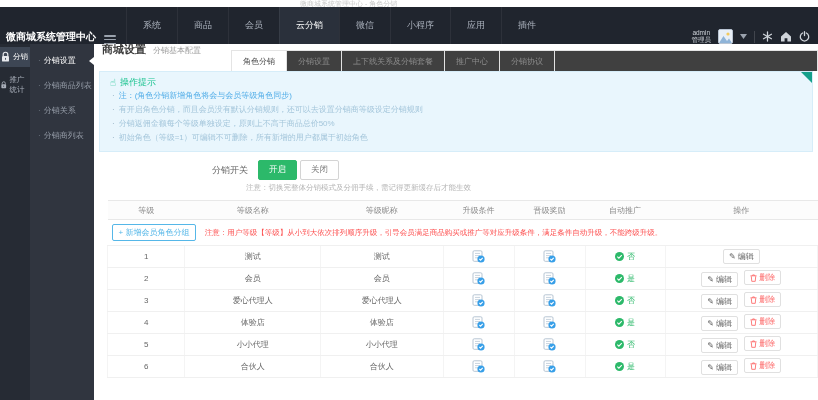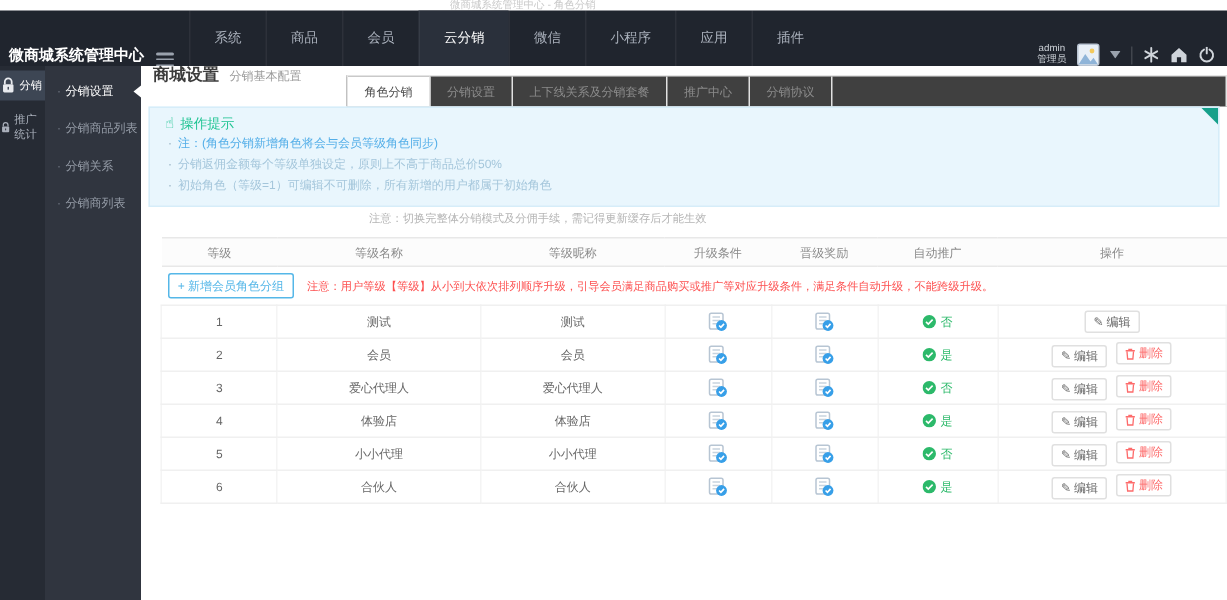--- a/index.html
+++ b/index.html
@@ -189,24 +189,30 @@
           <span class="tab">分销协议</span>
         </div>
       </div>
 
       <div class="tips">
         <div class="tips-title">
           <span class="hand">☝</span>
           <span>操作提示</span>
         </div>
         <div class="tipline first">注：(角色分销新增角色将会与会员等级角色同步)</div>
+        <div class="tipline">有开启角色分销，而且会员没有默认分销规则，还可以去设置分销商等级设定分销规则</div>
         <div class="tipline">分销返佣金额每个等级单独设定，原则上不高于商品总价50%</div>
         <div class="tipline">初始角色（等级=1）可编辑不可删除，所有新增的用户都属于初始角色</div>
       </div>
 
+      <div class="switchrow">
+        <span class="swlabel">分销开关</span>
+        <button class="btn-on">开启</button>
+        <button class="btn-off">关闭</button>
+      </div>
       <div class="swnote">注意：切换完整体分销模式及分佣手续，需记得更新缓存后才能生效</div>
 
       <table class="roletbl">
         <colgroup>
           <col style="width:60px">
             <col style="width:105px">
             <col style="width:95px">
           <col style="width:55px">
             <col style="width:55px">
             <col style="width:62px">

